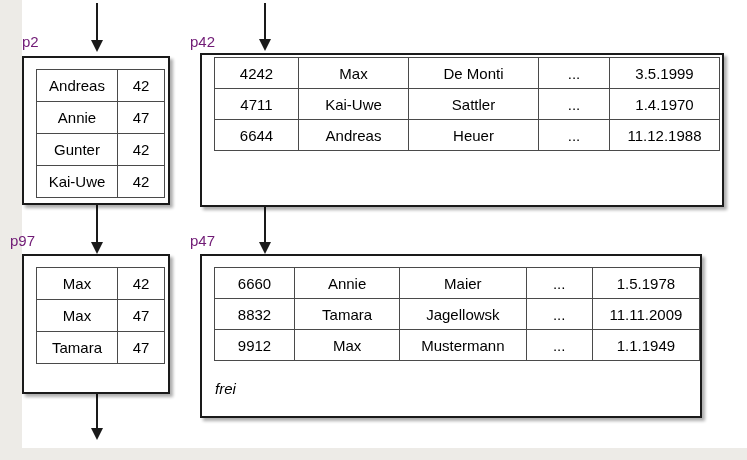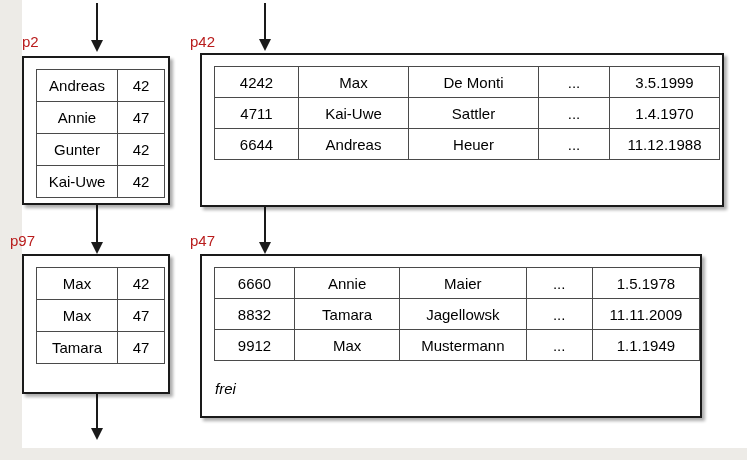--- a/index.html
+++ b/index.html
@@ -39,21 +39,21 @@
   .node-box {
     position: absolute;
     background: #ffffff;
     border: 2px solid #1a1a1a;
     box-sizing: border-box;
     box-shadow: 3px 3px 3px rgba(0,0,0,0.32);
   }
   .node-label {
     position: absolute;
     font-size: 15px;
-    color: #b91c1c;
+    color: #701a75;
     letter-spacing: 0px;
     white-space: nowrap;
   }
 
   
   .grid {
     position: absolute;
     border-collapse: collapse;
     background: #ffffff;
     table-layout: fixed;
@@ -162,21 +162,21 @@
         <tr>
           <td class="k">Kai-Uwe</td>
           <td class="p">42</td>
         </tr>
       </tbody>
     </table>
   </div>
 
   <div class="node-label" style="left:190px; top:33px;">p42</div>
   <div class="node-box" style="left:200px; top:53px; width:524px; height:154px;">
-    <table class="grid data" style="left:12px; top:11px;border-radius:13px;">
+    <table class="grid data" style="left:12px; top:2px;border-radius:13px;">
       <tbody>
         <tr>
           <td class="c-id">4242</td>
           <td class="c-fn">Max</td>
           <td class="c-ln">De Monti</td>
           <td class="c-dots">...</td>
           <td class="c-dt">3.5.1999</td>
         </tr>
         <tr>
           <td class="c-id">4711</td>

